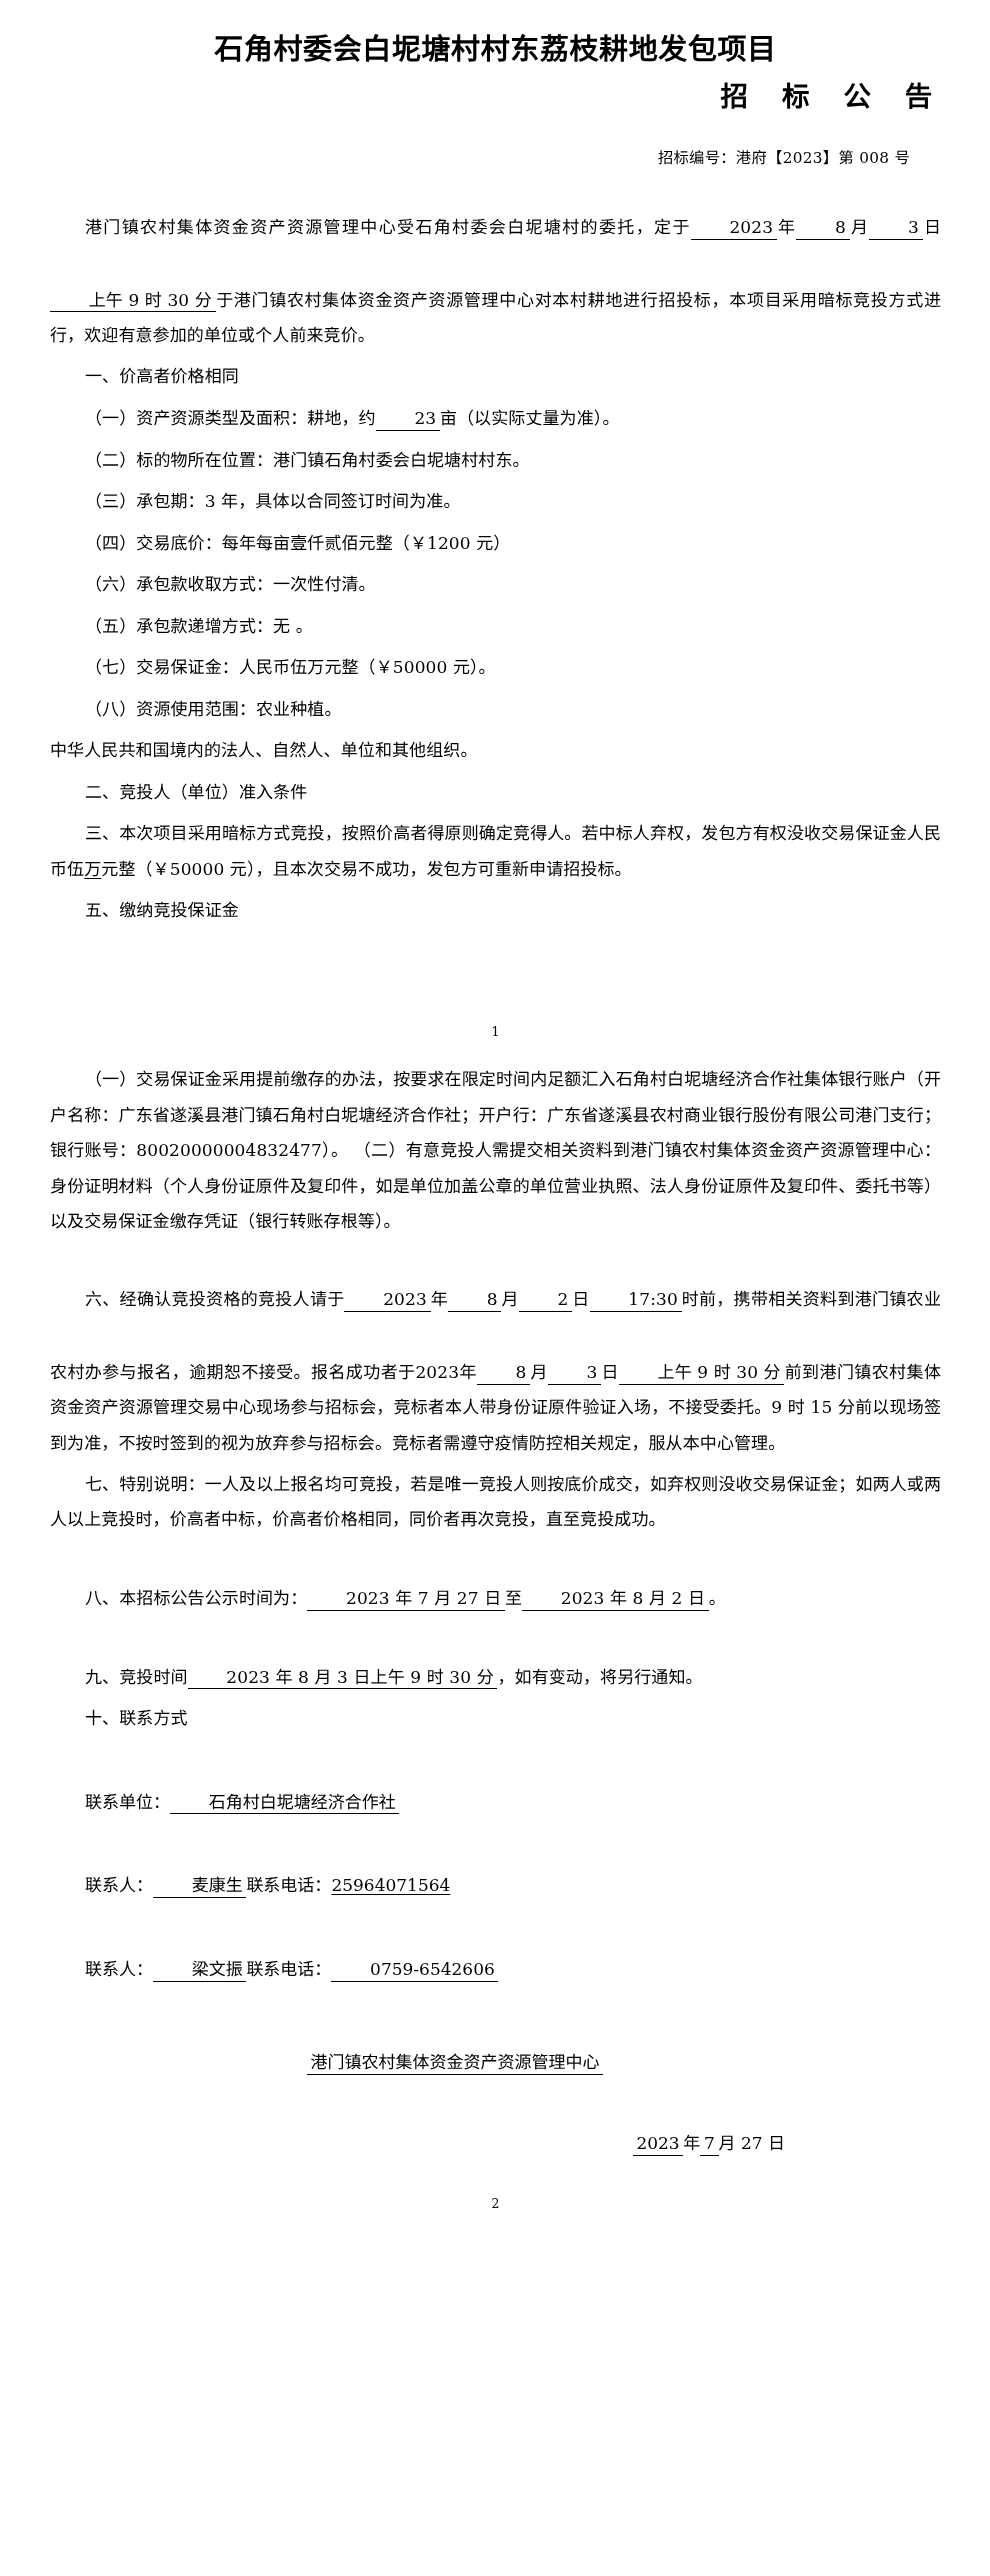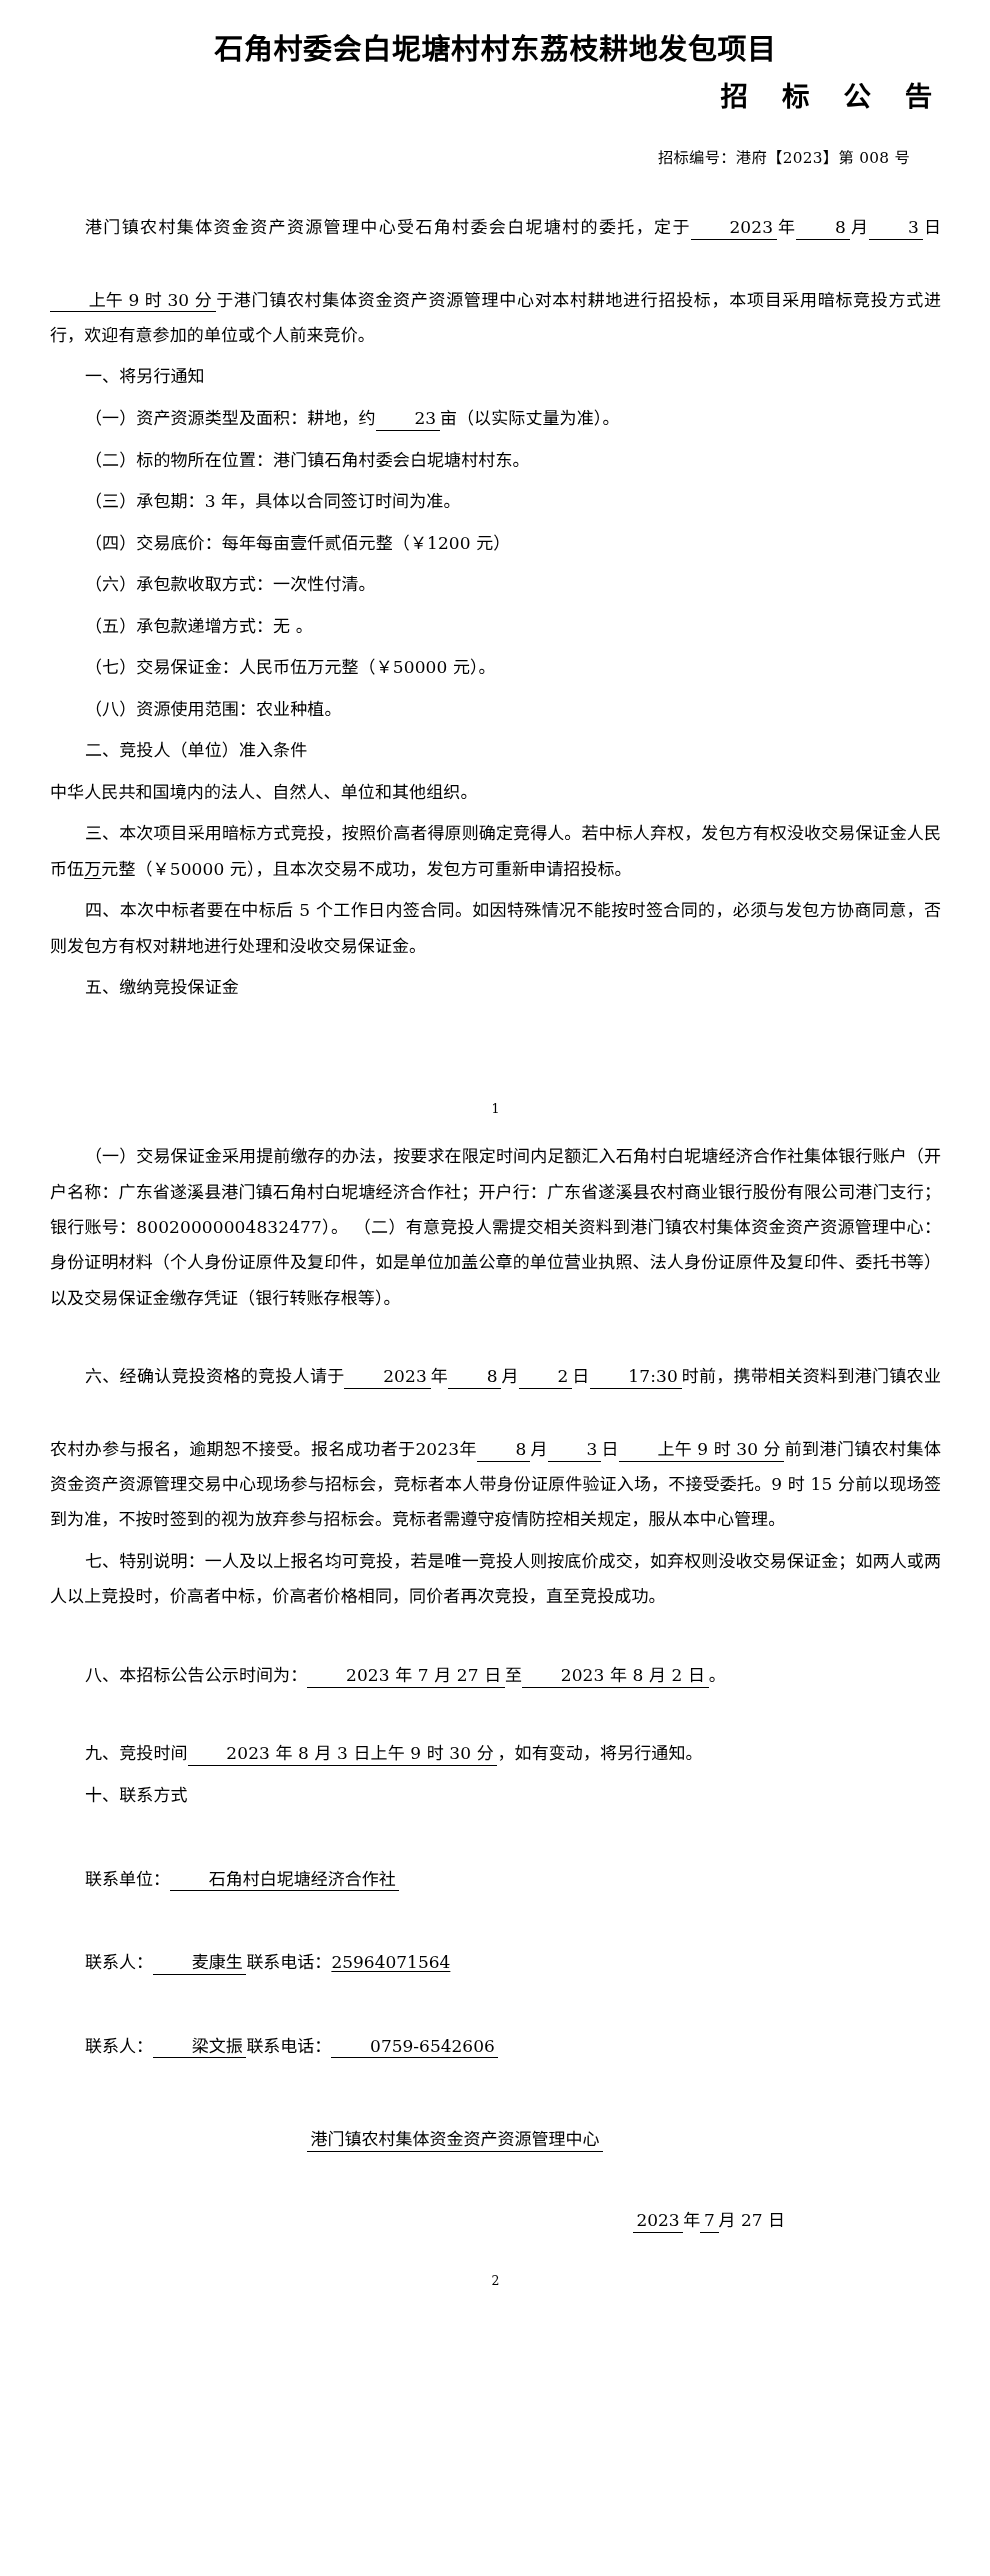--- a/index.html
+++ b/index.html
@@ -125,38 +125,37 @@
 <div class="page">
   <div class="sheet">
 
     <h1 class="doc-title">石角村委会白坭塘村村东荔枝耕地发包项目</h1>
     <h2 class="doc-subtitle">招 标 公 告</h2>
 
     <div class="tender-no">招标编号：港府【2023】第 008 号</div>
 
     <p class="p indent2"><span>港门镇农村集体资金资产资源管理中心受石角村委会白坭塘村的委托，定于</span><span class="ub">2023</span><span>年</span><span class="ub">8</span><span>月</span><span class="ub">3</span><span>日</span><span class="ub">上午 9 时 30 分</span><span>于港门镇农村集体资金资产资源管理中心对本村耕地进行招投标，本项目采用暗标竞投方式进行，欢迎有意参加的单位或个人前来竞价。</span></p>
 
-    <p class="p indent2">一、将另行通知</p>
+    <p class="p indent2">一、价高者价格相同</p>
 
     <p class="p indent2"><span>（一）资产资源类型及面积：耕地，约</span><span class="blank-wide">23</span><span>亩（以实际丈量为准）。</span></p>
 
     <p class="p indent2">（二）标的物所在位置：港门镇石角村委会白坭塘村村东。</p>
     <p class="p indent2">（三）承包期：3 年，具体以合同签订时间为准。</p>
     <p class="p indent2">（四）交易底价：每年每亩壹仟贰佰元整（￥1200 元）</p>
     <p class="p indent2">（六）承包款收取方式：一次性付清。</p>
     <p class="p indent2">（五）承包款递增方式：无 。</p>
     <p class="p indent2">（七）交易保证金：人民币伍万元整（￥50000 元）。</p>
     <p class="p indent2">（八）资源使用范围：农业种植。</p>
 
+    <p class="p noindent">中华人民共和国境内的法人、自然人、单位和其他组织。</p>
     <p class="p indent2">二、竞投人（单位）准入条件</p>
-    <p class="p noindent">中华人民共和国境内的法人、自然人、单位和其他组织。</p>
 
     <p class="p indent2"><span>三、本次项目采用暗标方式竞投，按照价高者得原则确定竞得人。若中标人弃权，发包方有权没收交易保证金人民币伍</span><span class="u">万</span><span>元整（￥50000 元），且本次交易不成功，发包方可重新申请招投标。</span></p>
 
-    <p class="p indent2">四、本次中标者要在中标后 5 个工作日内签合同。如因特殊情况不能按时签合同的，必须与发包方协商同意，否则发包方有权对耕地进行处理和没收交易保证金。</p>
 
     <p class="p indent2">五、缴纳竞投保证金</p>
 
     <div class="spacer-lg"></div>
 
     <div class="page-num">1</div>
 
     <div class="spacer-sm"></div>
 
     <p class="p indent2">（一）交易保证金采用提前缴存的办法，按要求在限定时间内足额汇入石角村白坭塘经济合作社集体银行账户（开户名称：广东省遂溪县港门镇石角村白坭塘经济合作社；开户行：广东省遂溪县农村商业银行股份有限公司港门支行；银行账号：80020000004832477）。 （二）有意竞投人需提交相关资料到港门镇农村集体资金资产资源管理中心：身份证明材料（个人身份证原件及复印件，如是单位加盖公章的单位营业执照、法人身份证原件及复印件、委托书等）以及交易保证金缴存凭证（银行转账存根等）。</p>

